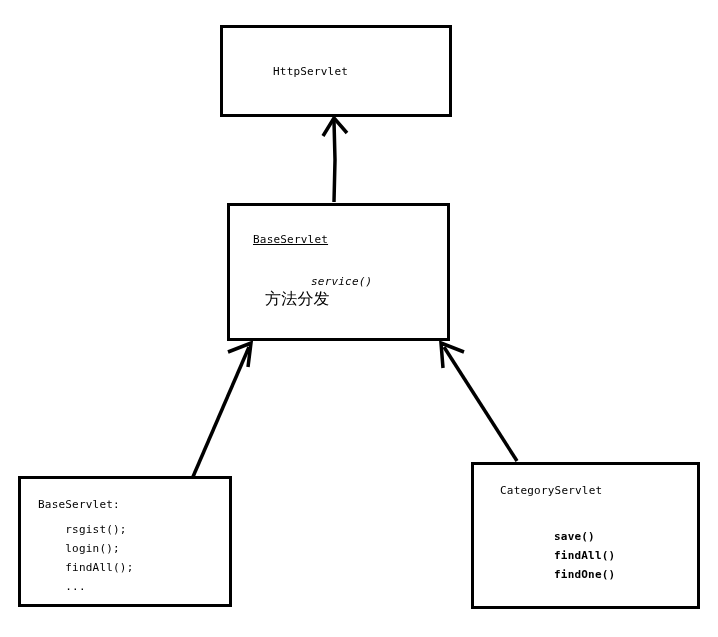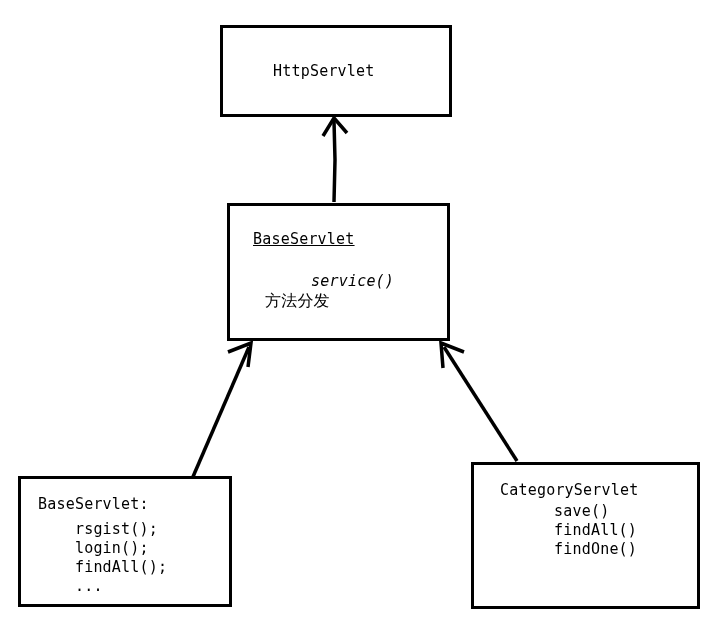--- a/index.html
+++ b/index.html
@@ -21,21 +21,21 @@
     position: absolute;
     background: #ffffff;
     border: 3px solid #000000;
     box-sizing: border-box;
     z-index: 2;
   }
   .box-text {
     position: absolute;
     color: #000000;
     font-family: "DejaVu Sans Mono", "Liberation Mono", monospace;
-    font-size: 15px;
+    font-size: 11px;
     line-height: 19px;
     white-space: pre;
     letter-spacing: 0.2px;
   }
   
   #box-httpservlet {
     left: 220px;
     top: 25px;
     width: 232px;
     height: 92px;
@@ -57,21 +57,21 @@
     text-decoration: underline;
   }
   #baseservlet-service {
     left: 81px;
     top: 66px;
     font-style: italic;
   }
   #baseservlet-dispatch {
     left: 35px;
     top: 85px;
-    font-family: Liberation Sans, sans-serif;
+    font-family: Liberation Mono, monospace;
     font-size: 16px;
   }
   
   #box-userservlet {
     left: 18px;
     top: 476px;
     width: 214px;
     height: 131px;
   }
   #userservlet-block {
@@ -84,21 +84,22 @@
     top: 462px;
     width: 229px;
     height: 147px;
   }
   #categoryservlet-title {
     left: 26px;
     top: 16px;
   }
   #categoryservlet-methods {
     left: 80px;
-    top: 37px;
+    top: 62px;
+    font-weight: bold;
   }
   
   #arrows {
     position: absolute;
     left: 0;
     top: 0;
     width: 718px;
     height: 637px;
     z-index: 1;
   }

